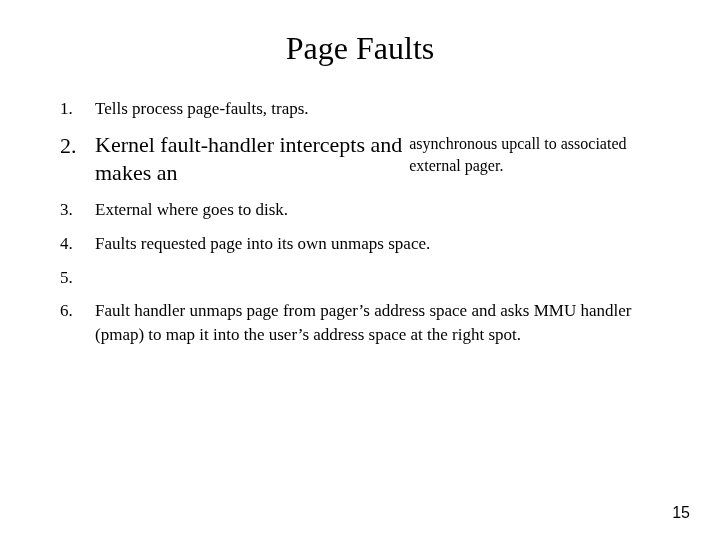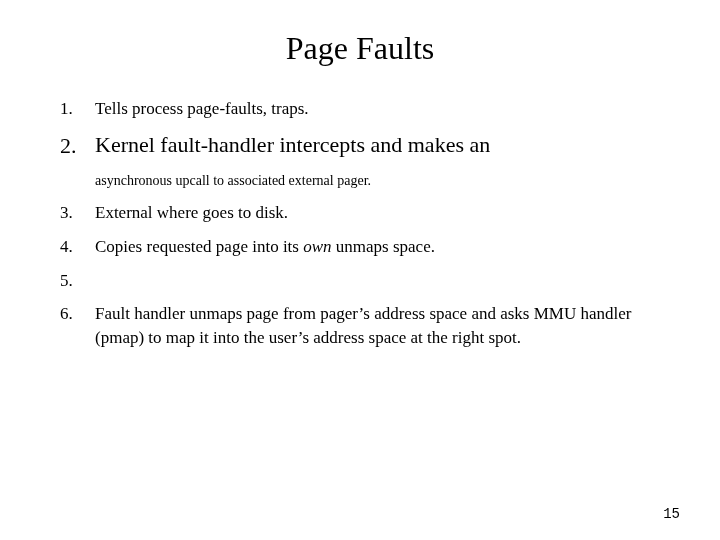--- a/index.html
+++ b/index.html
@@ -57,41 +57,39 @@
       line-height: 1.4;
       font-family: Georgia, serif;
     }
 
     .list-text.large {
       font-size: 22px;
       line-height: 1.3;
     }
 
     .list-text .italic {
-      font-style: italic;
     }
 
     .item2-wrapper {
       display: flex;
-      flex-direction: column;
     }
 
     .item2-subtext {
-      font-size: 14px;
+      font-size: 16px;
       line-height: 1.4;
       font-family: Georgia, serif;
-      margin-top: 12px;
+      margin-top: 2px;
     }
 
     .page-number {
       position: absolute;
       bottom: 18px;
-      right: 40px;
-      font-size: 14px;
-      font-family: Liberation Mono, monospace;
+      right: 30px;
+      font-size: 16px;
+      font-family: Liberation Sans, sans-serif;
     }
   </style>
 </head>
 <body>
 
 <div class="slide">
   <h1 class="title">Page Faults</h1>
 
   <div class="content">
 
@@ -109,21 +107,21 @@
     </div>
 
     <div class="list-item">
       <span class="list-number">3.</span>
       <span class="list-text">External where goes to disk.</span>
     </div>
 
     <div class="list-item">
       <span class="list-number">4.</span>
       <span class="list-text">
-        <span>Copies requested page into its </span><span class="italic">own</span><span> unmaps space.</span>
+        <span>Faults requested page into its </span><span class="italic">own</span><span> unmaps space.</span>
       </span>
     </div>
 
     <div class="list-item">
       <span class="list-number">5.</span>
     </div>
 
     <div class="list-item">
       <span class="list-number">6.</span>
       <span class="list-text">Fault handler unmaps page from pager’s address space and asks MMU handler (pmap) to map it into the user’s address space at the right spot.</span>

